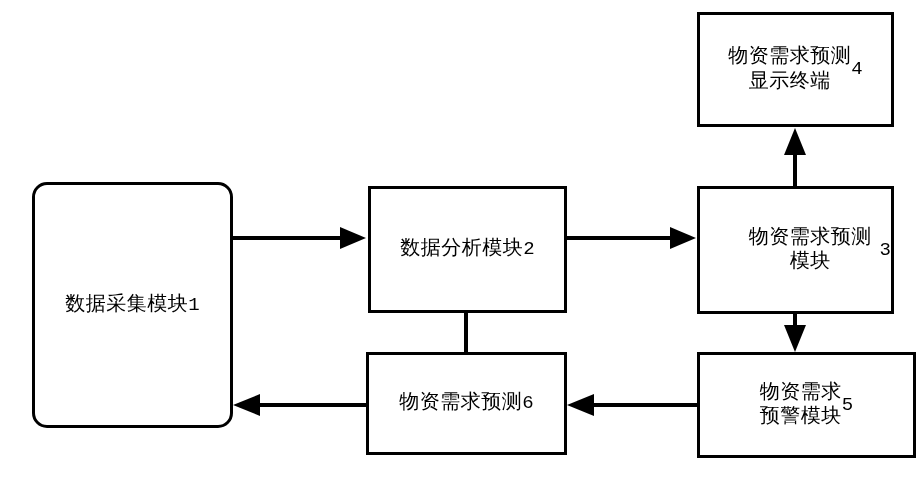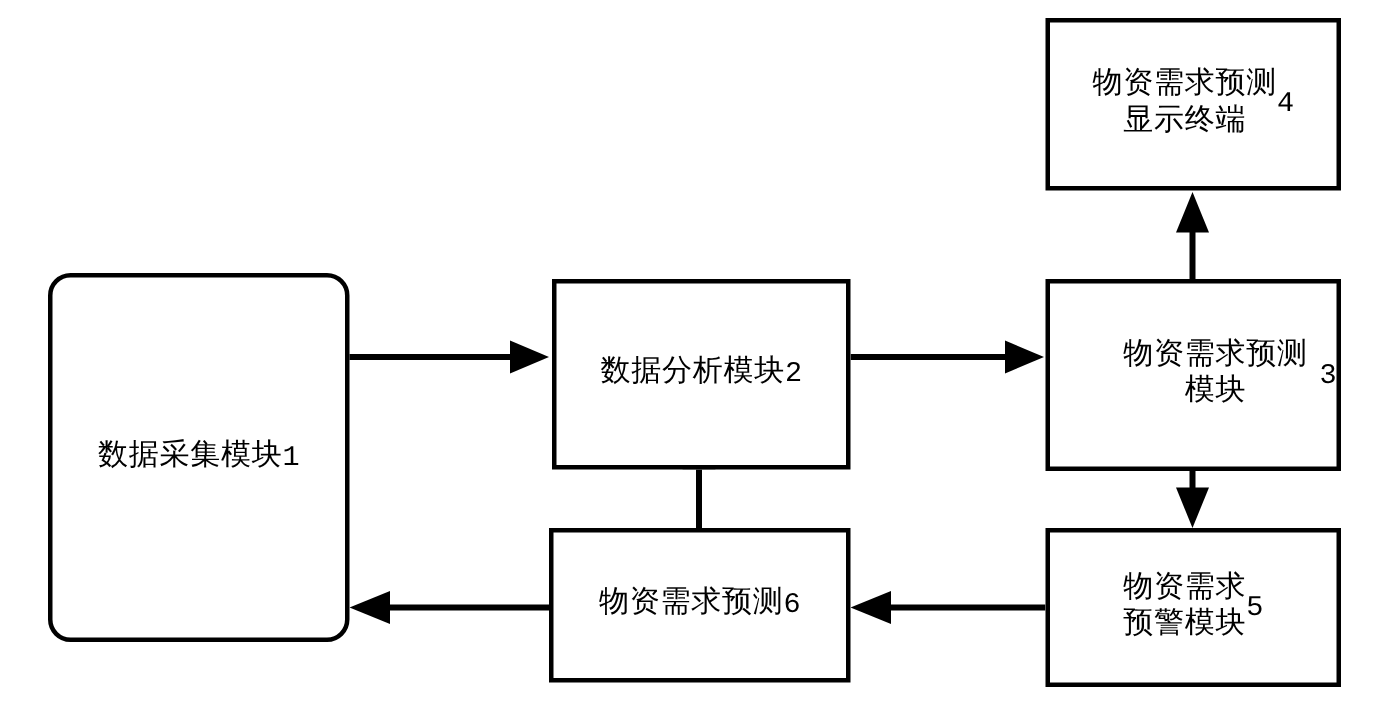--- a/index.html
+++ b/index.html
@@ -40,21 +40,21 @@
     font-size: 19px;
     line-height: 1.15;
     margin-top: 1px;
     font-weight: 400;
   }
   
   #node-1 { left: 32px;  top: 182px; width: 201px; height: 246px; border-radius: 15px; }
   #node-2 { left: 368px; top: 186px; width: 199px; height: 127px; }
   #node-3 { left: 697px; top: 186px; width: 197px; height: 128px; padding-left: 41px; }
   #node-4 { left: 697px; top: 12px;  width: 197px; height: 115px; }
-  #node-5 { left: 697px; top: 352px; width: 197px; height: 106px; }
+  #node-5 { left: 697px; top: 352px; width: 219px; height: 106px; }
   #node-6 { left: 366px; top: 352px; width: 201px; height: 103px; }
 
   .edge-svg {
     position: absolute;
     left: 0;
     top: 0;
     width: 921px;
     height: 482px;
     pointer-events: none;
   }

